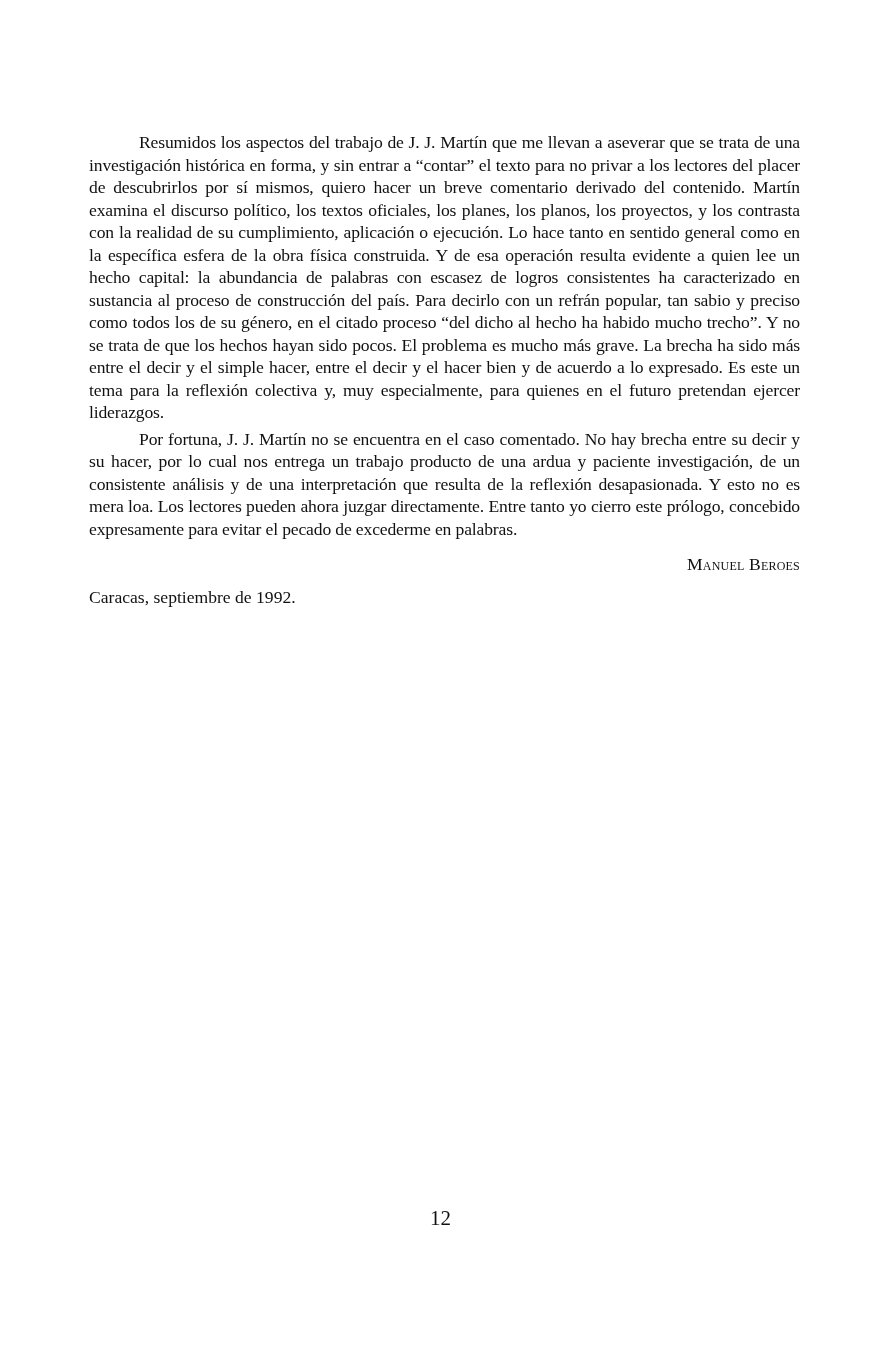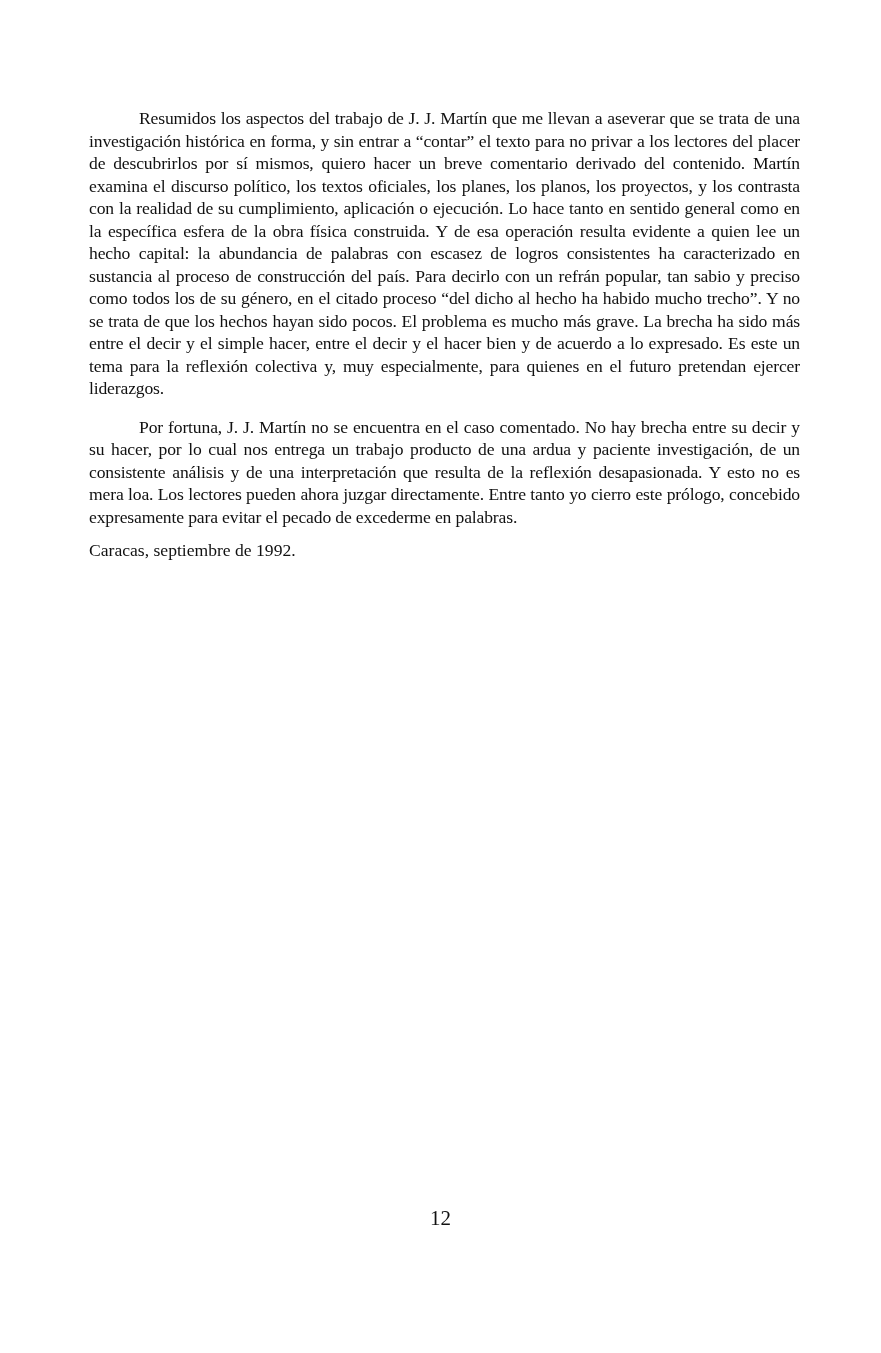--- a/index.html
+++ b/index.html
@@ -11,33 +11,33 @@
       width: 881px;
       height: 1353px;
       position: relative;
       overflow: hidden;
       font-family: "Liberation Serif", "DejaVu Serif", serif;
       color: #111111;
     }
     .page {
       position: absolute;
       left: 89px;
-      top: 107px;
+      top: 131px;
       width: 711px;
     }
     .para {
       margin: 0;
       font-size: 17.6px;
       line-height: 22.5px;
       text-align: justify;
       text-indent: 50px;
       letter-spacing: -0.15px;
     }
     .para + .para {
-      margin-top: 16px;
+      margin-top: 4px;
     }
     .signature {
       text-align: right;
       font-size: 17.6px;
       font-variant: small-caps;
       margin-top: 14px;
       letter-spacing: 0.2px;
     }
     .place-date {
       font-size: 17.6px;
@@ -51,16 +51,17 @@
       text-align: center;
       font-size: 21px;
     }
   </style>
 </head>
 <body>
 
 <div class="page">
   <p class="para">Resumidos los aspectos del trabajo de J. J. Martín que me llevan a aseverar que se trata de una investigación histórica en forma, y sin entrar a “contar” el texto para no privar a los lectores del placer de descubrirlos por sí mismos, quiero hacer un breve comentario derivado del contenido. Martín examina el discurso político, los textos oficiales, los planes, los planos, los proyectos, y los contrasta con la realidad de su cumplimiento, aplicación o ejecución. Lo hace tanto en sentido general como en la específica esfera de la obra física construida. Y de esa operación resulta evidente a quien lee un hecho capital: la abundancia de palabras con escasez de logros consistentes ha caracterizado en sustancia al proceso de construcción del país. Para decirlo con un refrán popular, tan sabio y preciso como todos los de su género, en el citado proceso “del dicho al hecho ha habido mucho trecho”. Y no se trata de que los hechos hayan sido pocos. El problema es mucho más grave. La brecha ha sido más entre el decir y el simple hacer, entre el decir y el hacer bien y de acuerdo a lo expresado. Es este un tema para la reflexión colectiva y, muy especialmente, para quienes en el futuro pretendan ejercer liderazgos.</p>
   <p class="para">Por fortuna, J. J. Martín no se encuentra en el caso comentado. No hay brecha entre su decir y su hacer, por lo cual nos entrega un trabajo producto de una ardua y paciente investigación, de un consistente análisis y de una interpretación que resulta de la reflexión desapasionada. Y esto no es mera loa. Los lectores pueden ahora juzgar directamente. Entre tanto yo cierro este prólogo, concebido expresamente para evitar el pecado de excederme en palabras.</p>
+  <div class="signature">Manuel Beroes</div>
   <div class="place-date">Caracas, septiembre de 1992.</div>
 </div>
 
 <div class="page-number">12</div>
 
 </body></html>

